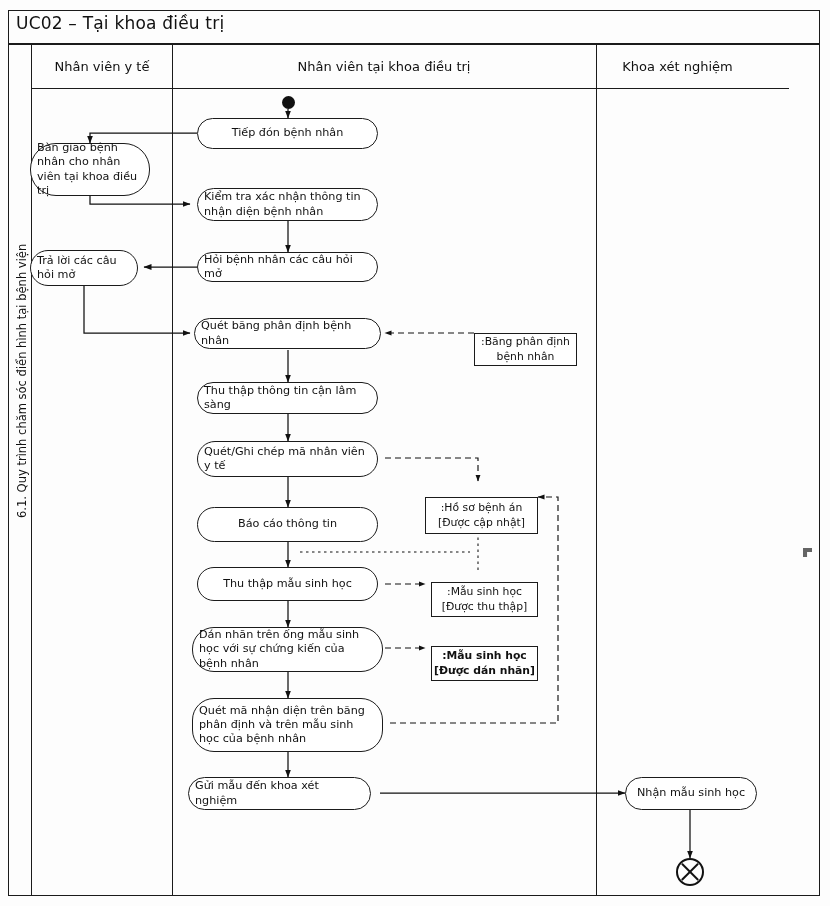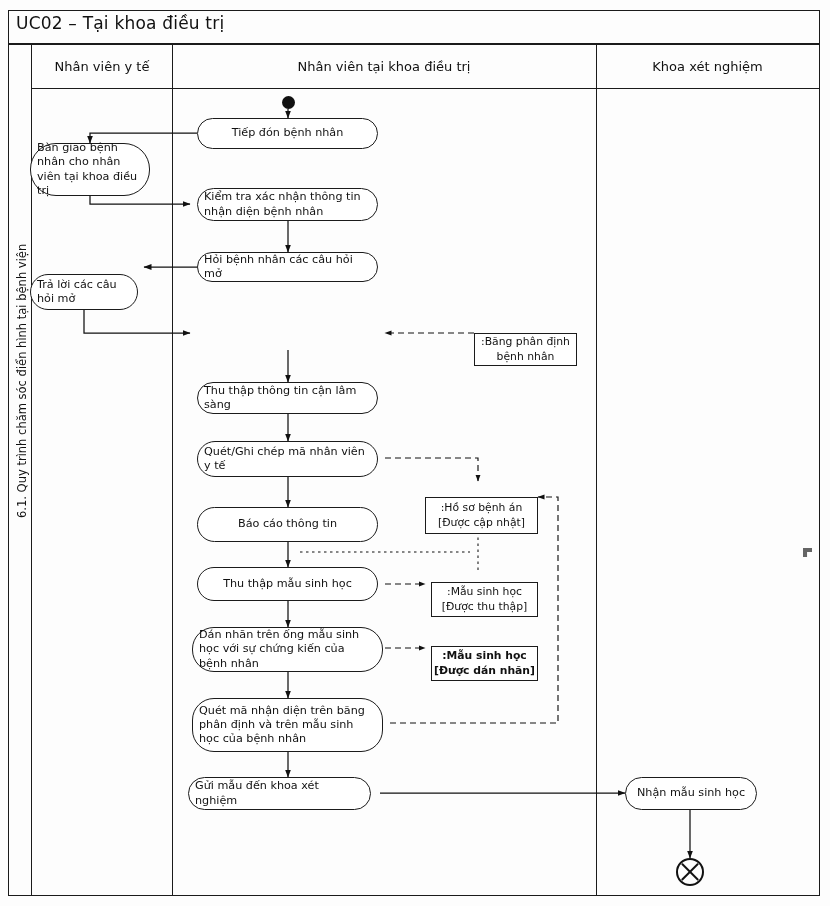--- a/index.html
+++ b/index.html
@@ -139,21 +139,21 @@
   <div class="side-col">
     <div class="side-label">6.1. Quy trình chăm sóc điển hình tại bệnh viện</div>
   </div>
 
   <div class="lane-header" style="left:32px;width:140px;">
     <span>Nhân viên y tế</span>
   </div>
   <div class="lane-header" style="left:172px;width:424px;">
     <span>Nhân viên tại khoa điều trị</span>
   </div>
-  <div class="lane-header" style="left:596px;width:223px;">
+  <div class="lane-header" style="left:566px;width:223px;">
     <span>Khoa xét nghiệm</span>
   </div>
 
   <div class="lane-divider" style="left:172px;top:44px;height:852px;"></div>
   <div class="lane-divider" style="left:596px;top:44px;height:852px;"></div>
 
   <svg class="edges" viewBox="0 0 830 906">
     <defs>
       <marker id="arrow" markerWidth="9" markerHeight="9" refX="7.5" refY="3" orient="auto" markerUnits="userSpaceOnUse">
         <path d="M0,0 L8,3 L0,6 z" fill="#111"></path>
@@ -224,24 +224,27 @@
   </div>
 
   <div class="act" style="left:197px;top:188px;width:181px;height:33px;">
     <span>Kiểm tra xác nhận thông tin nhận diện bệnh nhân</span>
   </div>
 
   <div class="act" style="left:197px;top:252px;width:181px;height:30px;">
     <span>Hỏi bệnh nhân các câu hỏi mở</span>
   </div>
 
-  <div class="act" style="left:30px;top:250px;width:108px;height:36px;margin-top:24px;">
+  <div class="act" style="left:30px;top:250px;width:108px;height:36px;">
     <span>Trả lời các câu hỏi mở</span>
   </div>
 
+  <div class="act" style="left:194px;top:318px;width:187px;height:31px;">
+    <span>Quét băng phân định bệnh nhân</span>
+  </div>
 
   <div class="act" style="left:197px;top:382px;width:181px;height:32px;">
     <span>Thu thập thông tin cận lâm sàng</span>
   </div>
 
   <div class="act" style="left:197px;top:441px;width:181px;height:36px;">
     <span>Quét/Ghi chép mã nhân viên y tế</span>
   </div>
 
   <div class="act" style="left:197px;top:507px;width:181px;height:35px;">

